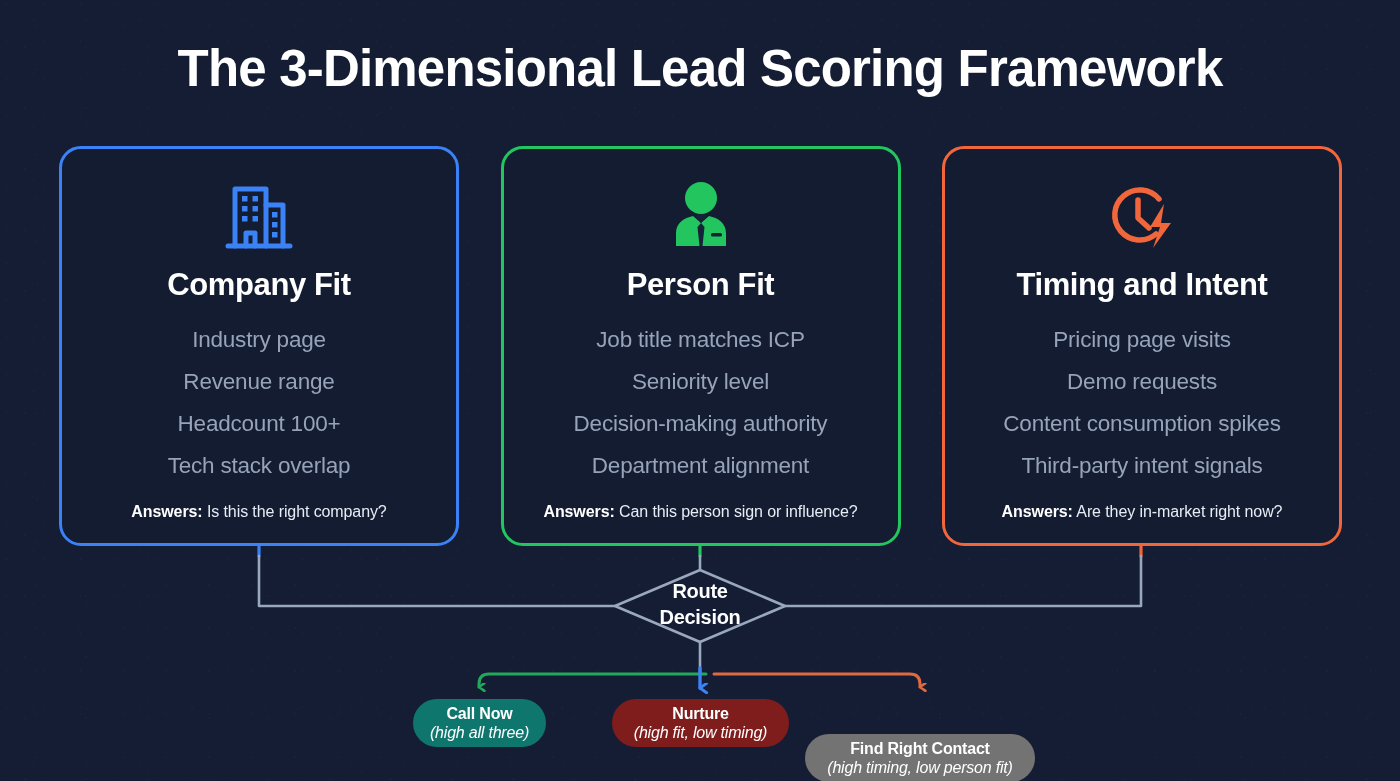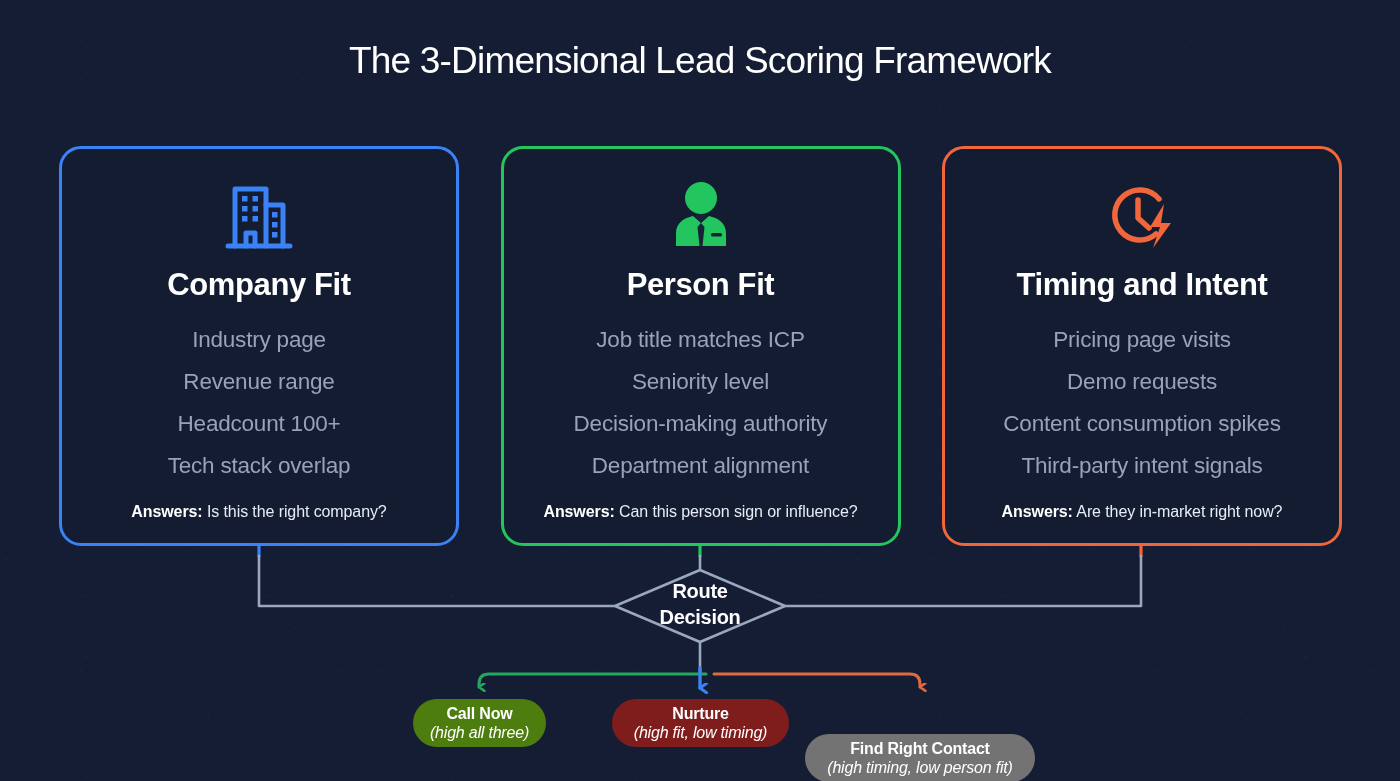--- a/index.html
+++ b/index.html
@@ -24,22 +24,22 @@
     -webkit-font-smoothing: antialiased;
   }
 
   
   #page-title {
     position: absolute;
     top: 42px;
     left: 0;
     width: 1400px;
     text-align: center;
-    font-size: 37px;
-    font-weight: normal;
+    font-size: 51px;
+    font-weight: bold;
     color: #ffffff;
     letter-spacing: -0.8px;
     line-height: 1.05;
   }
 
   
   #cards {
     position: absolute;
     top: 146px;
     left: 59px;
@@ -266,21 +266,21 @@
   <path d="M700 668 V688" fill="none" stroke="#3b82f6" stroke-width="3.4" stroke-linecap="round" marker-end="url(#ah-blue)"></path>
 
   <path d="M714 674 H910 Q920 674 920 684 V687" fill="none" stroke="#e06a40" stroke-width="3" stroke-linecap="round" stroke-linejoin="round" marker-end="url(#ah-orange)"></path>
 </svg>
 
 <div id="diamond-label">
   <div>Route</div>
   <div>Decision</div>
 </div>
 
-<div class="pill" style="left:413px; top:699px; width:133px; background:#4d7c0f">
+<div class="pill" style="left:413px; top:699px; width:133px; background:#0f766e">
   <span class="pill-title">Call Now</span>
   <span class="pill-sub">(high all three)</span>
 </div>
 
 <div class="pill" style="left:612px; top:699px; width:177px; background:#7f1d1d">
   <span class="pill-title">Nurture</span>
   <span class="pill-sub">(high fit, low timing)</span>
 </div>
 
 <div class="pill" style="left:805px; top:734px; width:230px; background:#737373">

